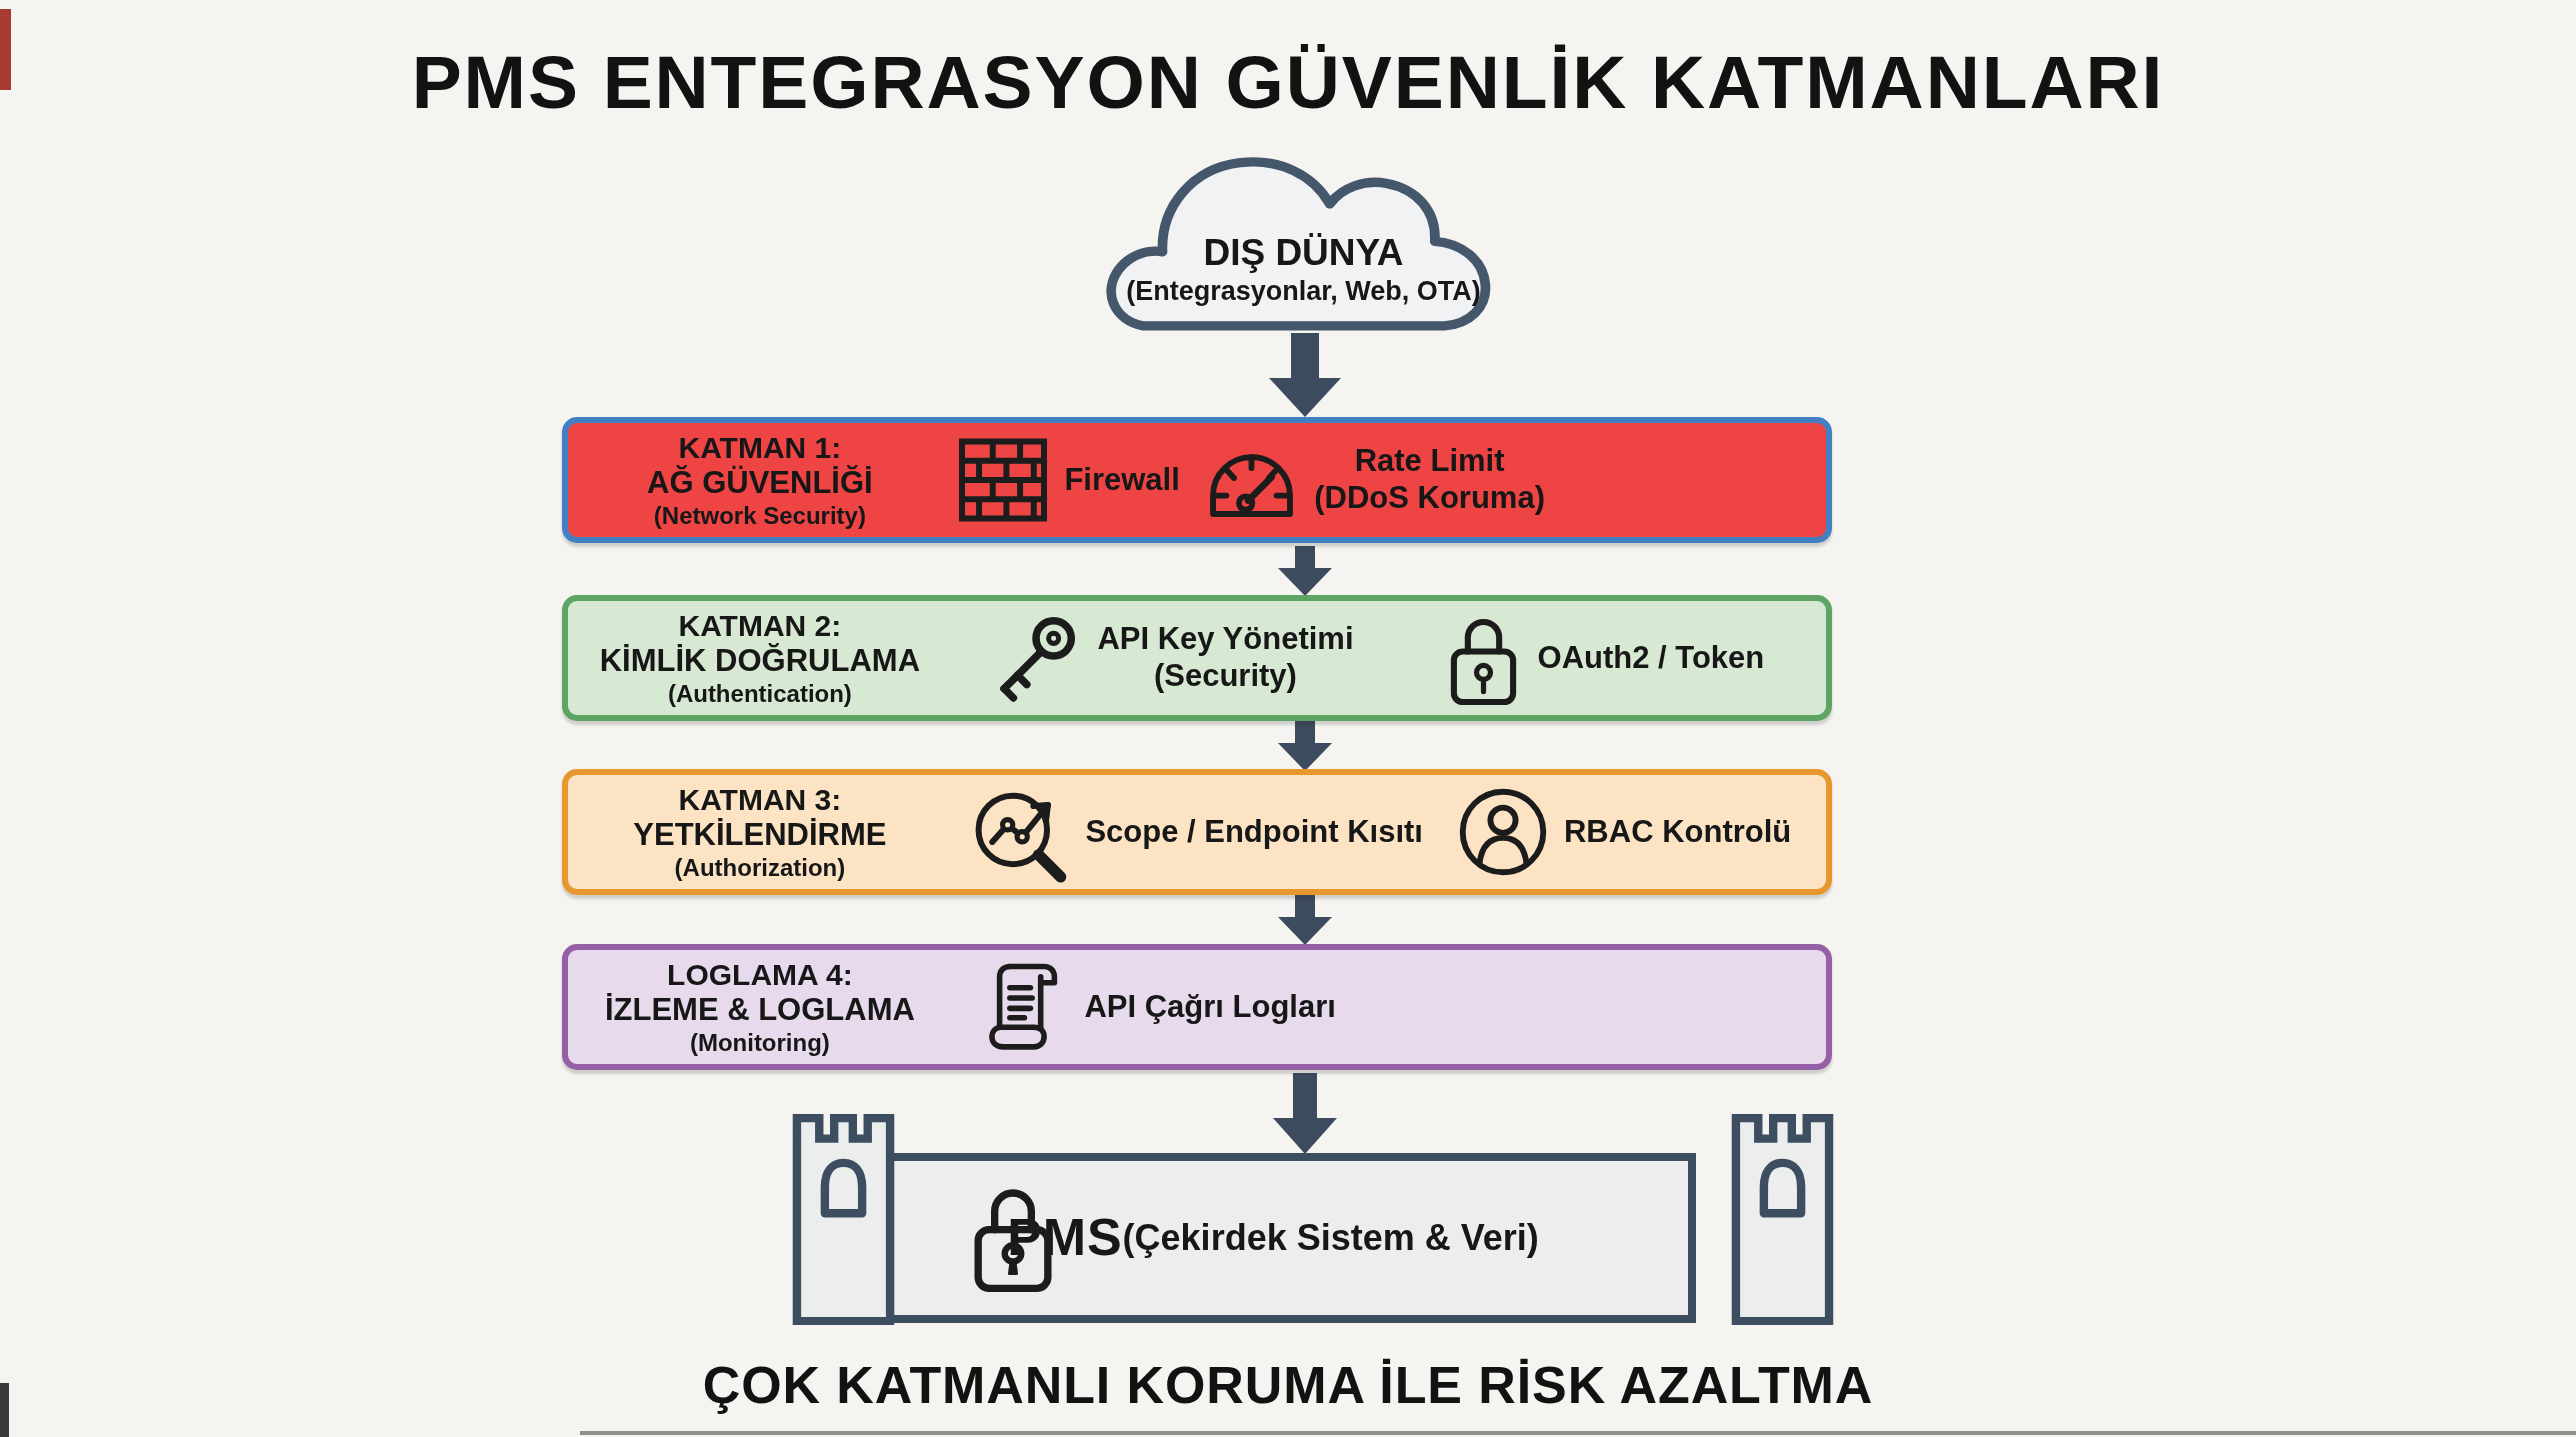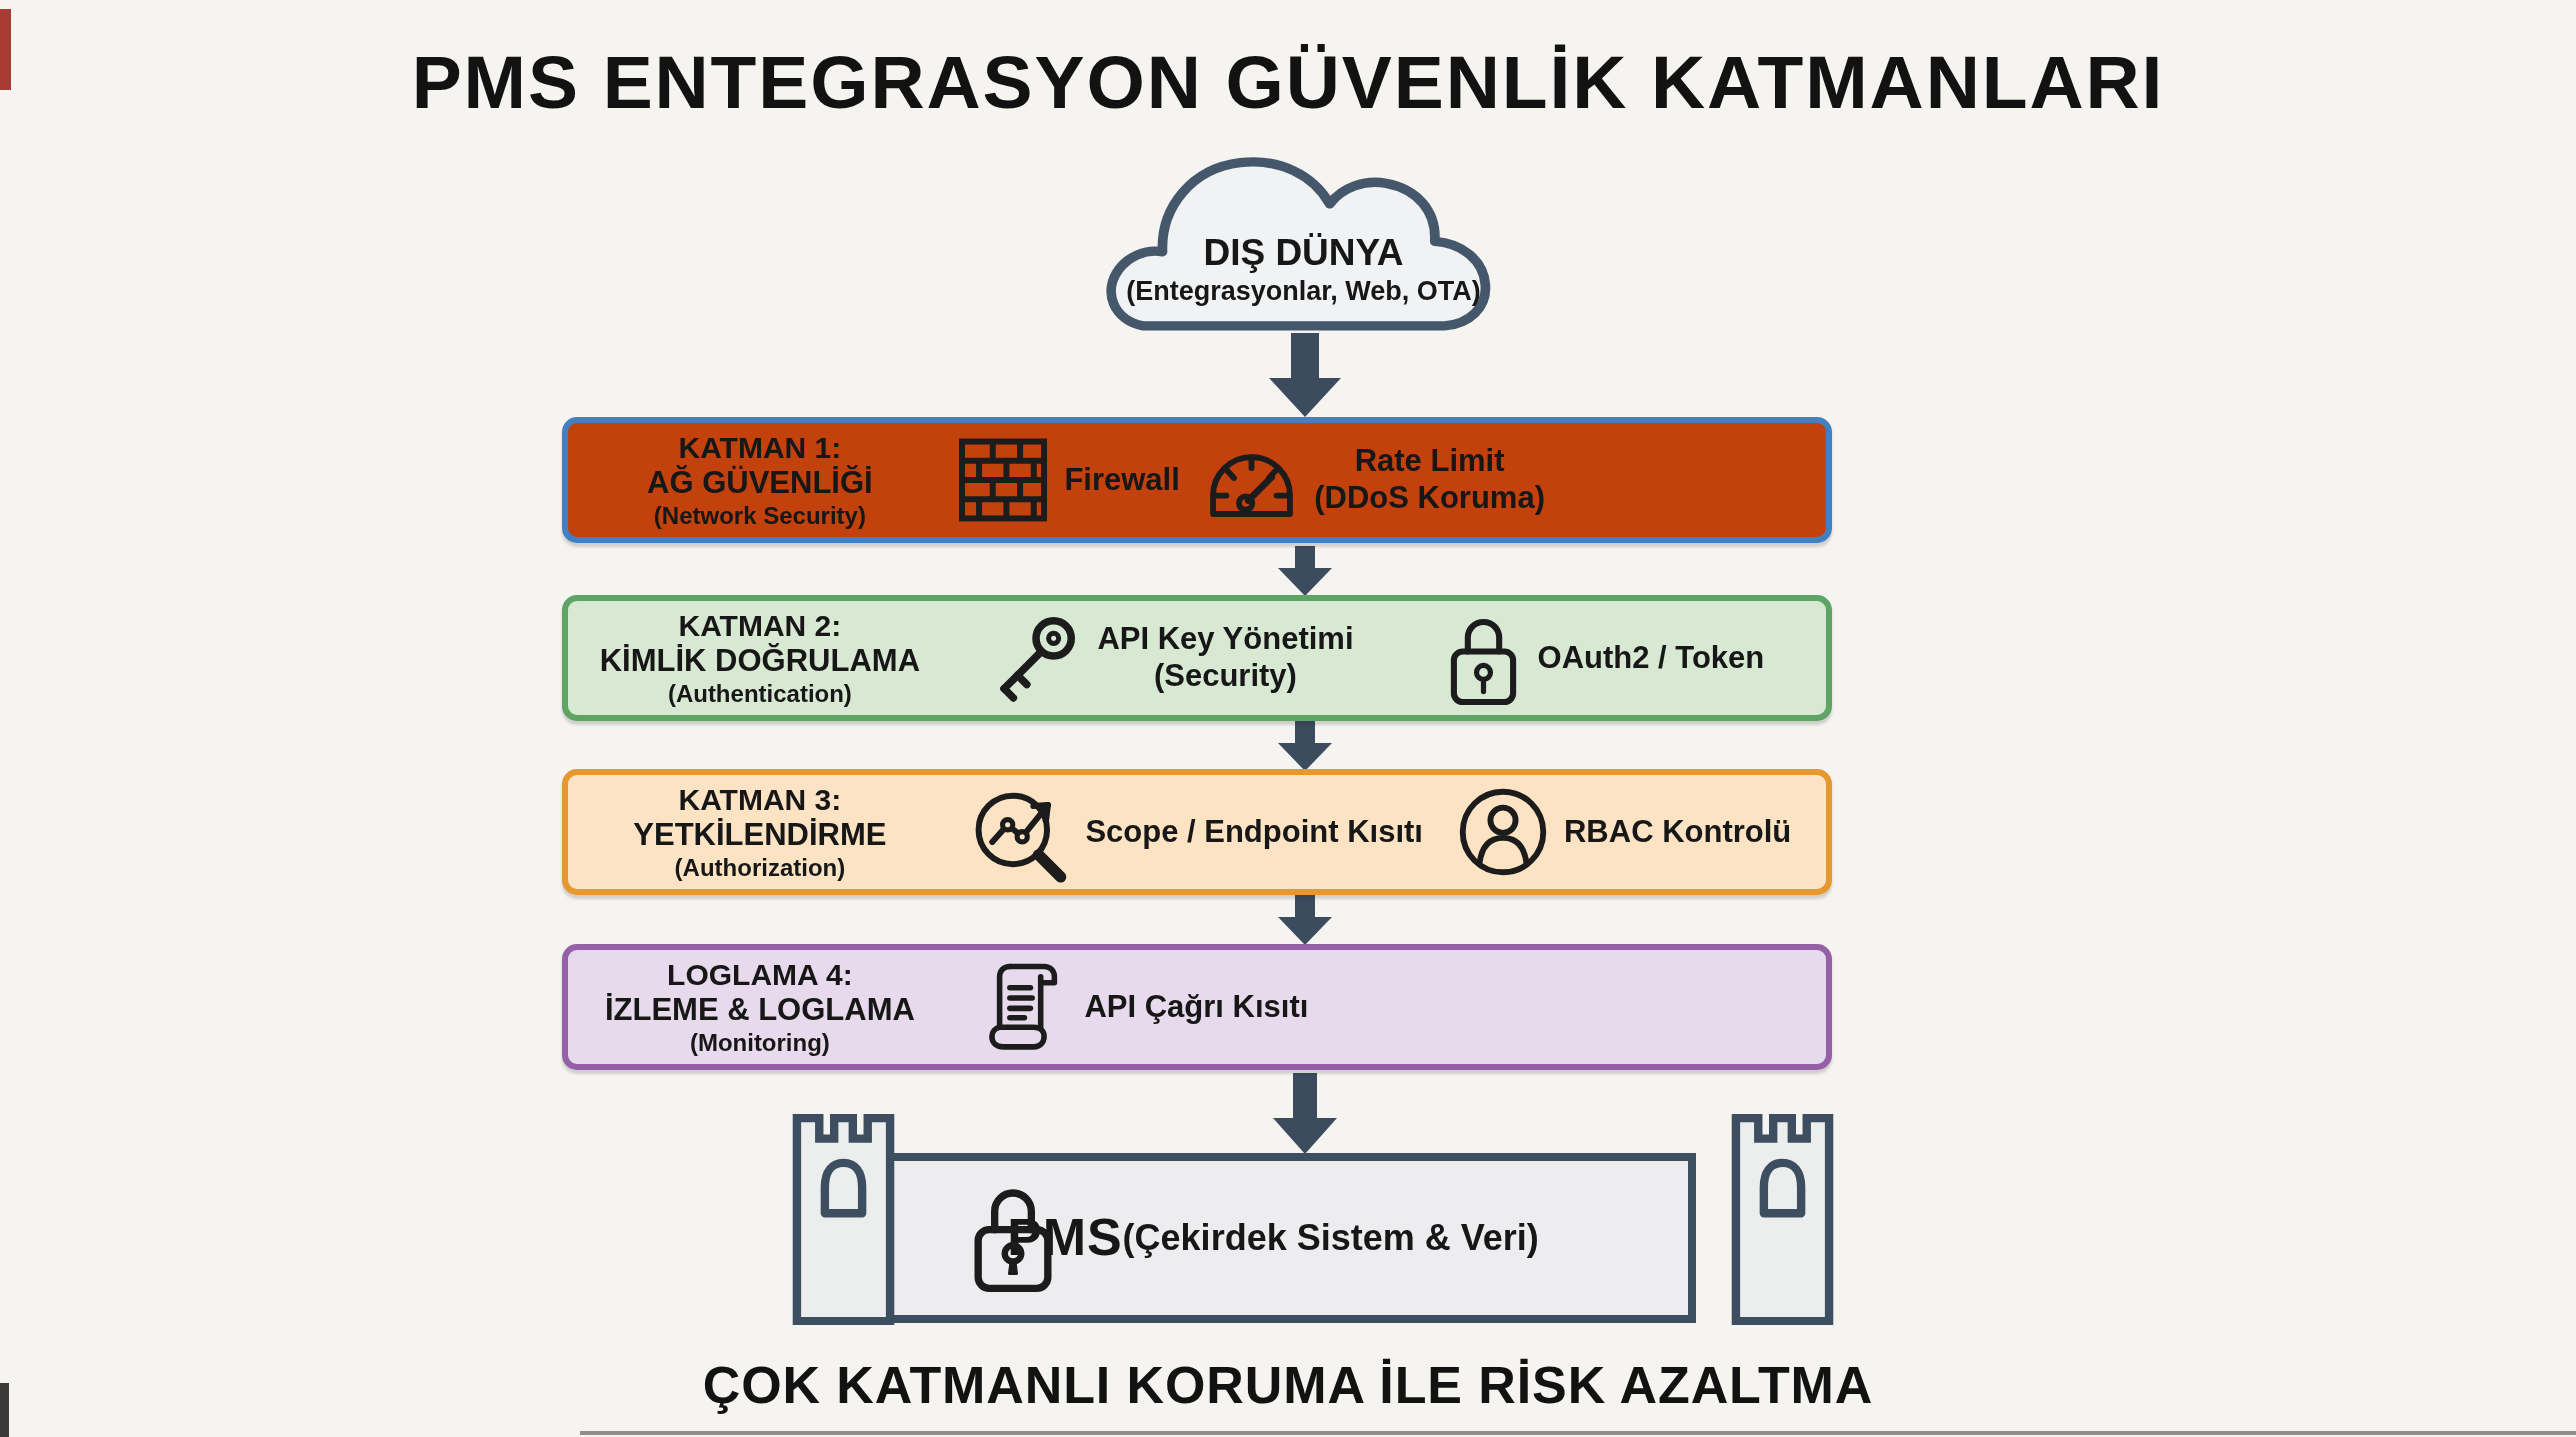--- a/index.html
+++ b/index.html
@@ -28,21 +28,21 @@
   
   .arrow{position:absolute;display:flex;flex-direction:column;align-items:center;}
   .arrow .shaft{background:#3d4b5e;}
   .arrow .head{width:0;height:0;}
   
   .layer{
     position:absolute;left:562px;width:1258px;height:114px;
     border-radius:15px;display:flex;align-items:center;
     box-shadow:0 3.7px 2.8px rgba(40,40,40,.18);
   }
-  .layer1{background:#c2410c;border:6.6px solid #4280c2;}
+  .layer1{background:#ef4444;border:6.6px solid #4280c2;}
   .layer2{background:#d8e9d3;border:6.6px solid #5ea465;}
   .layer3{background:#fbe3c3;border:6.6px solid #e6982f;}
   .layer4{background:#e7daec;border:6.6px solid #9560a5;}
   .layer-label{width:337px;margin-left:23.4px;text-align:center;line-height:1.18;flex:none;}
   .l-title{font-size:30px;font-weight:bold;}
   .l-name{font-size:31px;font-weight:bold;}
   .l-sub{font-size:24px;font-weight:bold;}
   .item{display:flex;align-items:center;gap:14px;flex:none;}
   .item-label{font-size:31px;font-weight:bold;text-align:center;line-height:1.18;}
   .icon{display:flex;align-items:center;justify-content:center;flex:none;}
@@ -228,21 +228,21 @@
         <path d="M66 30 V82"></path>
         <path d="M30 11 C23 11 18 16 18 23 V82"></path>
         <path d="M18 82 H58 C66 82 70 87 70 93 C70 100 65 105 58 105 H22 C14 105 9 100 9 93 C9 87 13 83 18 82"></path>
         <path d="M30 36 H54"></path>
         <path d="M30 48 H56"></path>
         <path d="M30 60 H54"></path>
         <path d="M30 71 H47"></path>
       </svg>
     </span>
     <div class="item-label">
-      <div>API Çağrı Kısıtı</div>
+      <div>API Çağrı Logları</div>
     </div>
   </div>
 </div>
 
 <div class="abs castle-wall">
   <div class="pms-title">PMS</div>
   <div class="pms-sub">(Çekirdek Sistem &amp; Veri)</div>
 </div>
 
 <div class="abs wall-lock">

